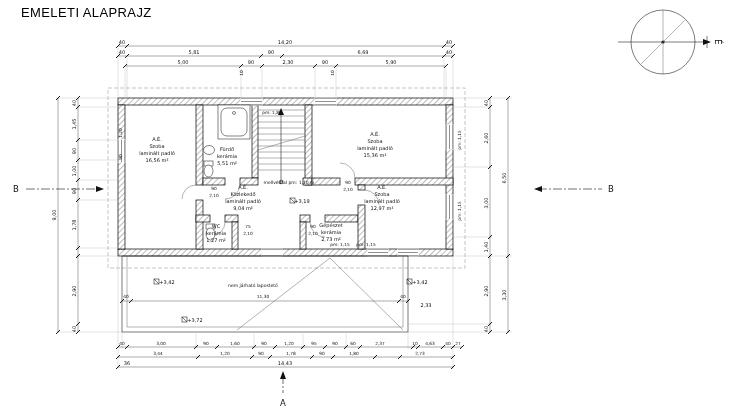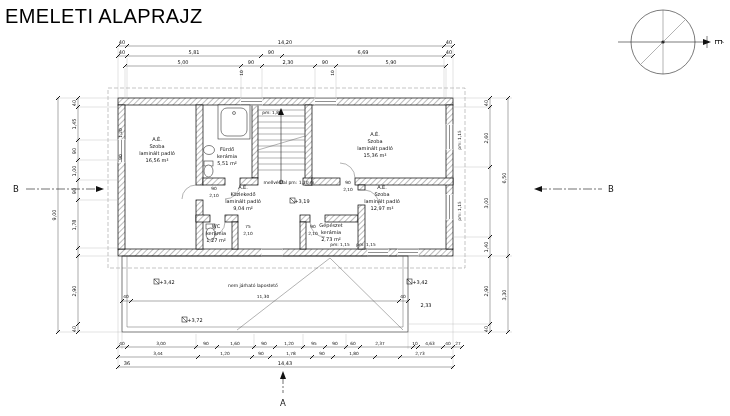--- a/index.html
+++ b/index.html
@@ -1,18 +1,18 @@
 <!DOCTYPE html>
 <html><head>
 <meta charset="utf-8">
 <style>
   html,body{margin:0;padding:0;background:#fff;}
   #page{position:relative;width:730px;height:416px;background:#fff;overflow:hidden;
         font-family:"Liberation Sans",sans-serif;}
-  #title{position:absolute;left:5px;top:5px;font-size:20px;letter-spacing:.4px;color:#000;}
+  #title{position:absolute;left:21px;top:5px;font-size:13px;letter-spacing:.4px;color:#000;}
   svg{position:absolute;left:0;top:0;}
   .wall{fill:url(#hatch);stroke:#000;stroke-width:.7;}
   .thin{stroke:#222;stroke-width:.6;fill:none;}
   .lite{stroke:#555;stroke-width:.45;fill:none;}
   .dimline{stroke:#555;stroke-width:.5;}
   .tick{stroke:#000;stroke-width:.9;}
   .ext{stroke:#b5b5b5;stroke-width:.4;}
   .dashed{stroke:#8a8a8a;stroke-width:.5;fill:none;stroke-dasharray:4 2;}
   .dashdot{stroke:#333;stroke-width:.7;fill:none;stroke-dasharray:9 2 2 2;}
   .fixture{stroke:#333;stroke-width:.6;fill:#fff;}

